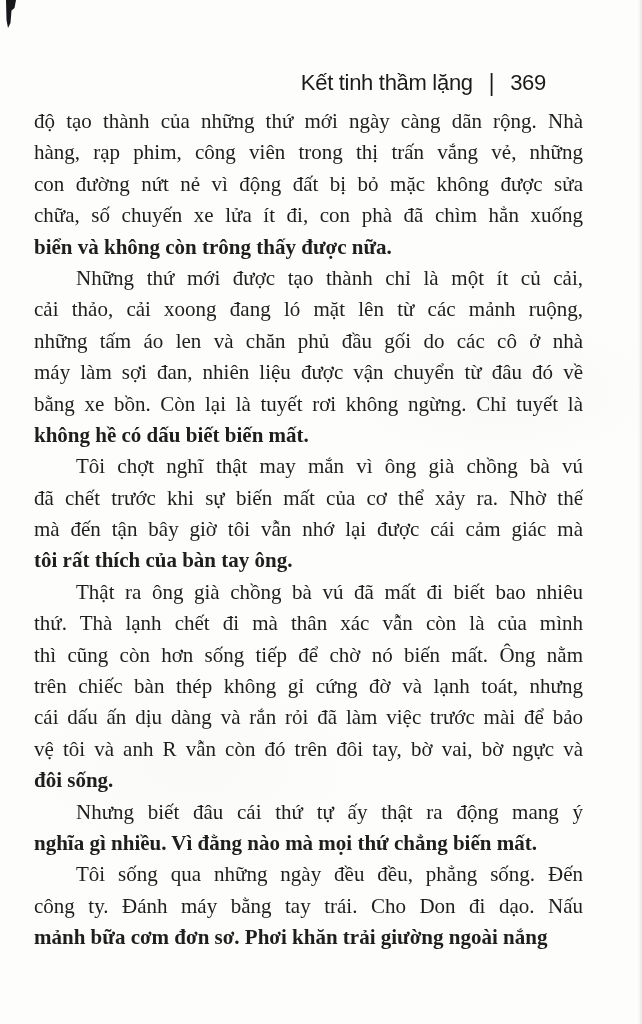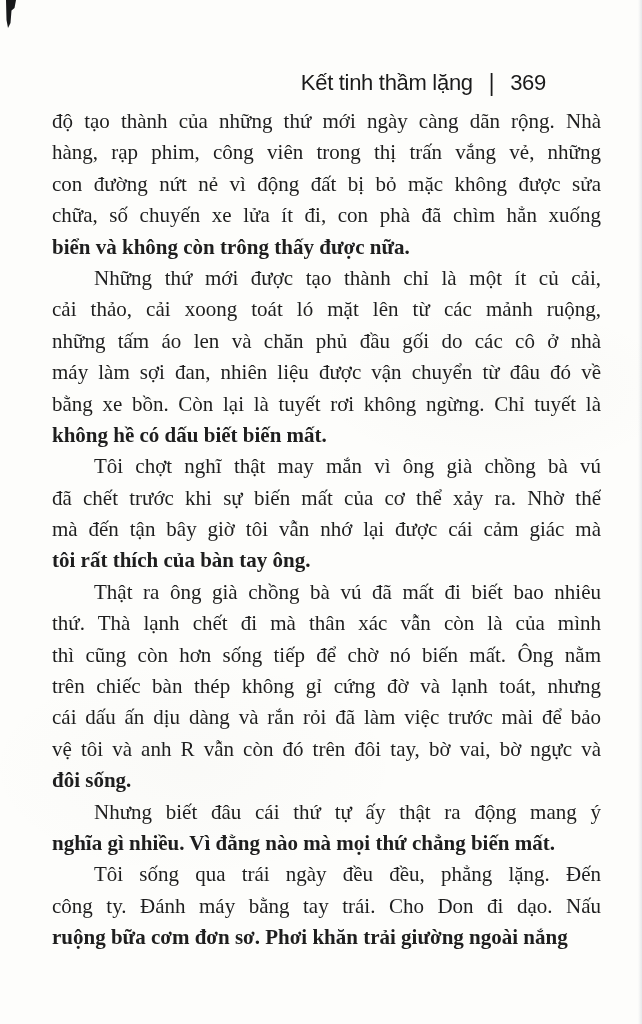--- a/index.html
+++ b/index.html
@@ -40,21 +40,21 @@
     color: #1b1b1b;
     white-space: nowrap;
   }
   .running-header .divider {
     font-weight: 400;
     transform: scaleY(1.1);
   }
   .body-text {
     position: absolute;
     top: 106px;
-    left: 52px;
+    left: 34px;
     width: 549px;
   }
   .paragraph {
     margin: 0;
   }
   .line {
     font-size: 21px;
     line-height: 31.4px;
     height: 31.4px;
     overflow: hidden;
@@ -89,21 +89,21 @@
   <div class="body-text">
       <div class="paragraph">
         <div class="line">độ tạo thành của những thứ mới ngày càng dãn rộng. Nhà</div>
         <div class="line">hàng, rạp phim, công viên trong thị trấn vắng vẻ, những</div>
         <div class="line">con đường nứt nẻ vì động đất bị bỏ mặc không được sửa</div>
         <div class="line">chữa, số chuyến xe lửa ít đi, con phà đã chìm hẳn xuống</div>
         <div class="line last">biển và không còn trông thấy được nữa.</div>
       </div>
       <div class="paragraph">
         <div class="line indent">Những thứ mới được tạo thành chỉ là một ít củ cải,</div>
-        <div class="line">cải thảo, cải xoong toát ló mặt lên từ các mảnh ruộng,</div>
+        <div class="line">cải thảo, cải xoong đang ló mặt lên từ các mảnh ruộng,</div>
         <div class="line">những tấm áo len và chăn phủ đầu gối do các cô ở nhà</div>
         <div class="line">máy làm sợi đan, nhiên liệu được vận chuyển từ đâu đó về</div>
         <div class="line">bằng xe bồn. Còn lại là tuyết rơi không ngừng. Chỉ tuyết là</div>
         <div class="line last">không hề có dấu biết biến mất.</div>
       </div>
       <div class="paragraph">
         <div class="line indent">Tôi chợt nghĩ thật may mắn vì ông già chồng bà vú</div>
         <div class="line">đã chết trước khi sự biến mất của cơ thể xảy ra. Nhờ thế</div>
         <div class="line">mà đến tận bây giờ tôi vẫn nhớ lại được cái cảm giác mà</div>
         <div class="line last">tôi rất thích của bàn tay ông.</div>
@@ -115,19 +115,19 @@
         <div class="line">trên chiếc bàn thép không gỉ cứng đờ và lạnh toát, nhưng</div>
         <div class="line">cái dấu ấn dịu dàng và rắn rỏi đã làm việc trước mài để bảo</div>
         <div class="line">vệ tôi và anh R vẫn còn đó trên đôi tay, bờ vai, bờ ngực và</div>
         <div class="line last">đôi sống.</div>
       </div>
       <div class="paragraph">
         <div class="line indent">Nhưng biết đâu cái thứ tự ấy thật ra động mang ý</div>
         <div class="line last">nghĩa gì nhiều. Vì đằng nào mà mọi thứ chẳng biến mất.</div>
       </div>
       <div class="paragraph">
-        <div class="line indent">Tôi sống qua trái ngày đều đều, phẳng lặng. Đến</div>
+        <div class="line indent">Tôi sống qua những ngày đều đều, phẳng sống. Đến</div>
         <div class="line">công ty. Đánh máy bằng tay trái. Cho Don đi dạo. Nấu</div>
-        <div class="line last">ruộng bữa cơm đơn sơ. Phơi khăn trải giường ngoài nắng</div>
+        <div class="line last">mảnh bữa cơm đơn sơ. Phơi khăn trải giường ngoài nắng</div>
       </div>
     </div>
 
 </div>
 
 </body></html>

